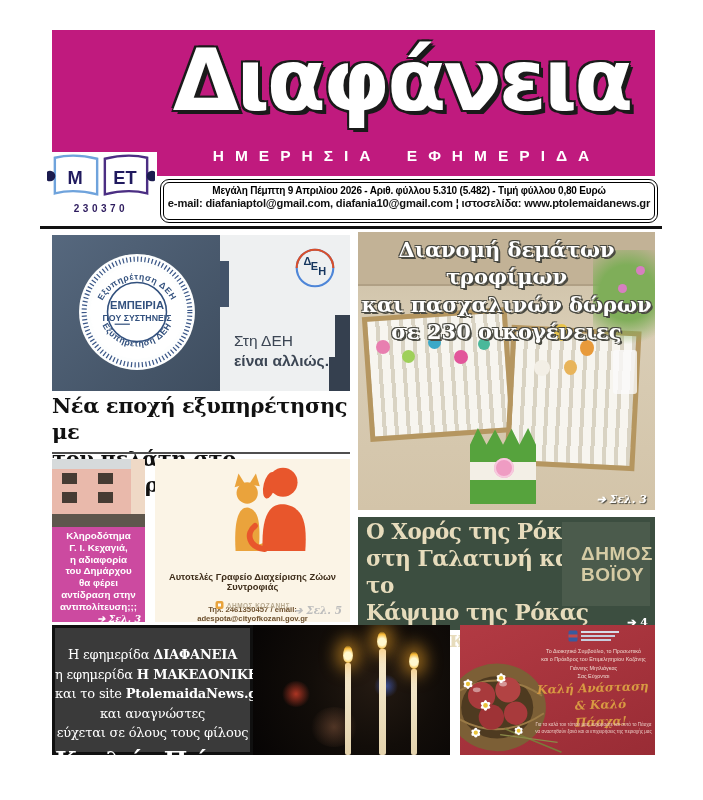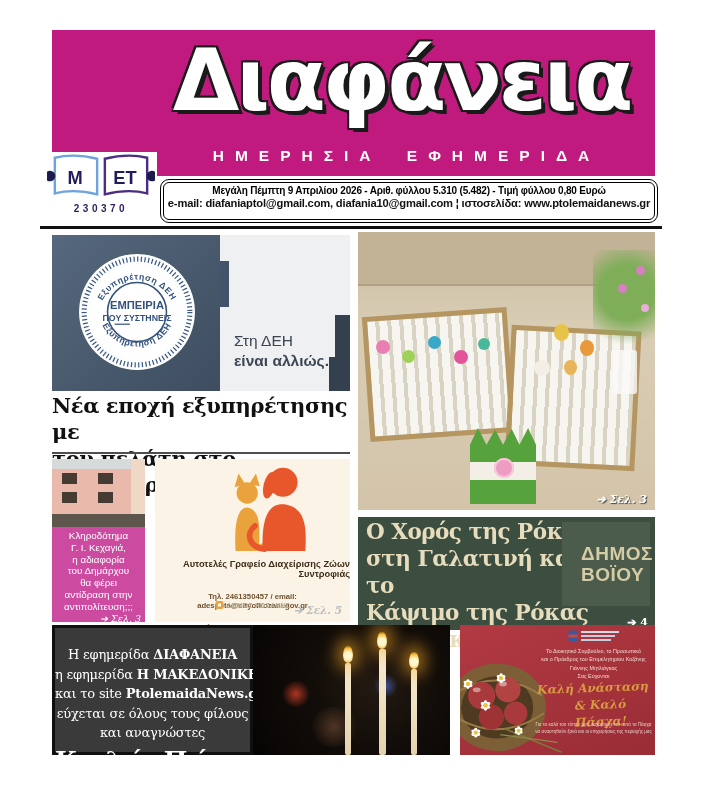--- a/index.html
+++ b/index.html
@@ -44,27 +44,27 @@
   .pref-gray { color:#b8b8b8; font-size:13px; font-style:italic; font-weight:700; font-family:"DejaVu Serif", serif; }
   .lead-divider { left:52px; top:452px; width:298px; height:2px; background:#4f4f4f; }
 
   
   .photo-building { left:52px; top:459px; width:93px; height:68px; background:#e9b9ab; overflow:hidden; }
   .b-sky { position:absolute; left:0; top:0; width:100%; height:10px; background:#d6dadb; }
   .b-col { position:absolute; right:0; top:0; width:14px; height:100%; background:#efd9c6; }
   .b-win { position:absolute; width:15px; height:11px; background:#463b33; }
   .b-shop { position:absolute; left:0; bottom:0; width:100%; height:13px; background:#5e564c; }
   .keh { left:52px; top:527px; width:93px; height:95px; background:#cc4aa0; color:#fff; text-align:center;
-    font-weight:400; font-size:9.8px; line-height:1.2; padding-top:3px; box-sizing:border-box; }
+    font-weight:700; font-size:9.8px; line-height:1.2; padding-top:3px; box-sizing:border-box; }
   .keh-ref { text-align:right; padding-right:4px; font-style:italic; font-size:9.5px; margin-top:1px;
     font-family:"DejaVu Serif", serif; }
 
   
   .pets { left:155px; top:459px; width:195px; height:163px; background:#fbf4e6; text-align:center; }
-  .pets-title { font-size:9.3px; font-weight:800; color:#3e2d1a; margin-top:1px;text-align:right; }
+  .pets-title { font-size:9.3px; font-weight:800; color:#3e2d1a; margin-top:14px; }
   .pets-l { font-size:7.7px; font-weight:700; color:#6e512f; margin-top:13px; }
   .pets-org { position:absolute; left:0; right:0; bottom:12px; font-size:6.5px; font-weight:700;
     color:#b9ab91; letter-spacing:0.5px; }
   .pets-org svg { vertical-align:-2px; margin-right:3px; }
   .pets-ref { position:absolute; right:8px; bottom:6px; font-size:10.5px; color:#bdbdbd; font-weight:800;
     font-style:italic; font-family:"DejaVu Serif", serif; }
 
   
   .food { left:358px; top:232px; width:297px; height:278px; overflow:hidden;
     background:linear-gradient(180deg,#c9bca2 0%, #d9cdb5 35%, #d3c4a9 100%); }
@@ -182,20 +182,29 @@
         </text>
         <text font-family="Liberation Sans, sans-serif" font-size="8.5" font-weight="bold" fill="#33517e" letter-spacing="0.6">
           <textPath href="#arcBot" startOffset="50%" text-anchor="middle">Εξυπηρέτηση ΔΕΗ</textPath>
         </text>
         <circle cx="60" cy="60" r="29" fill="#ffffff" stroke="#33517e" stroke-width="1.5"></circle>
         <text x="60" y="57" text-anchor="middle" font-family="Liberation Sans, sans-serif" font-size="11" font-weight="bold" fill="#33517e">ΕΜΠΕΙΡΙΑ</text>
         <text x="60" y="69" text-anchor="middle" font-family="Liberation Sans, sans-serif" font-size="8.6" font-weight="bold" fill="#33517e">ΠΟΥ ΣΥΣΤΗΝΕΙΣ</text>
         <line x1="38" y1="72" x2="53" y2="72" stroke="#33517e" stroke-width="1.2"></line>
       </svg>
     </div>
+    <div class="dei-logo">
+      <svg width="46" height="46" viewBox="0 0 44 44">
+        <circle cx="22" cy="22" r="17.5" fill="none" stroke="#4e86d8" stroke-width="2"></circle>
+        <path d="M4.5,22 A17.5,17.5 0 0 1 39.5,22" fill="none" stroke="#d94f2b" stroke-width="2"></path>
+        <text font-family="Liberation Sans, sans-serif" font-size="10.5" font-weight="bold" fill="#15355e">
+          <tspan x="11" y="19">Δ</tspan><tspan x="18" y="24">Ε</tspan><tspan x="25" y="29">Η</tspan>
+        </text>
+      </svg>
+    </div>
     <div class="dei-tag">
       <div>Στη ΔΕΗ</div>
       <div class="b">είναι αλλιώς.</div>
     </div>
   </div>
 
   <div class="abs lead-headline">
     <span>Νέα εποχή εξυπηρέτησης με</span><br>
     <span>τον πελάτη στο επίκεντρο</span>
     <span class="pref-gray">➔ 7</span>
@@ -262,20 +271,25 @@
     <div class="f-dot" style="left:176px; top:128px; width:16px; height:16px; background:#f3efe6;"></div>
     <div class="f-bouq"></div>
     <div class="f-dot" style="right:10px; top:34px; width:9px; height:9px; background:#d77fc0;"></div>
     <div class="f-dot" style="right:28px; top:52px; width:9px; height:9px; background:#d77fc0;"></div>
     <div class="f-dot" style="right:6px; top:72px; width:8px; height:8px; background:#e9aed6;"></div>
     <div class="f-vase"></div>
     <div class="f-basket">
       <div class="f-band"></div>
       <div class="f-bow"></div>
     </div>
+    <div class="food-headline">
+      <span>Διανομή δεμάτων τροφίμων</span><br>
+      <span>και πασχαλινών δώρων</span><br>
+      <span>σε 230 οικογένειες</span>
+    </div>
     <div class="food-ref">➔ Σελ. 3</div>
   </div>
 
   <div class="abs rokas">
     <div class="rokas-h">
       <span>Ο Χορός της Ρόκας</span><br>
       <span>στη Γαλατινή και το</span><br>
       <span>Κάψιμο της Ρόκας</span><br>
       <span>στο Μικρόκαστρο</span>
     </div>
@@ -283,22 +297,22 @@
       <span>ΔΗΜΟΣ</span>
       <span>ΒΟΪΟΥ</span>
     </div>
     <div class="rokas-ref">➔ 4</div>
   </div>
 
   <div class="abs wishes">
     <div class="wl"><span>Η εφημερίδα </span><span class="wb">ΔΙΑΦΑΝΕΙΑ</span></div>
     <div class="wl"><span>η εφημερίδα </span><span class="wb">Η ΜΑΚΕΔΟΝΙΚΗ</span></div>
     <div class="wl"><span>και το site </span><span class="wb">PtolemaidaNews.gr</span></div>
+    <div class="wl">και αναγνώστες</div>
     <div class="wl">εύχεται σε όλους τους φίλους</div>
-    <div class="wl">και αναγνώστες</div>
     <div class="wishes-big">Καλό Πάσχα</div>
   </div>
 
   <div class="abs candlelight">
     <div class="c-red"></div>
     <div class="c-blue"></div>
     <div class="c-hand"></div>
     <div class="c-candle" style="left:92px; top:38px; width:6px; height:92px;"></div>
     <div class="c-candle" style="left:126px; top:24px; width:7px; height:106px;"></div>
     <div class="c-candle" style="left:158px; top:44px; width:6px; height:86px;"></div>

